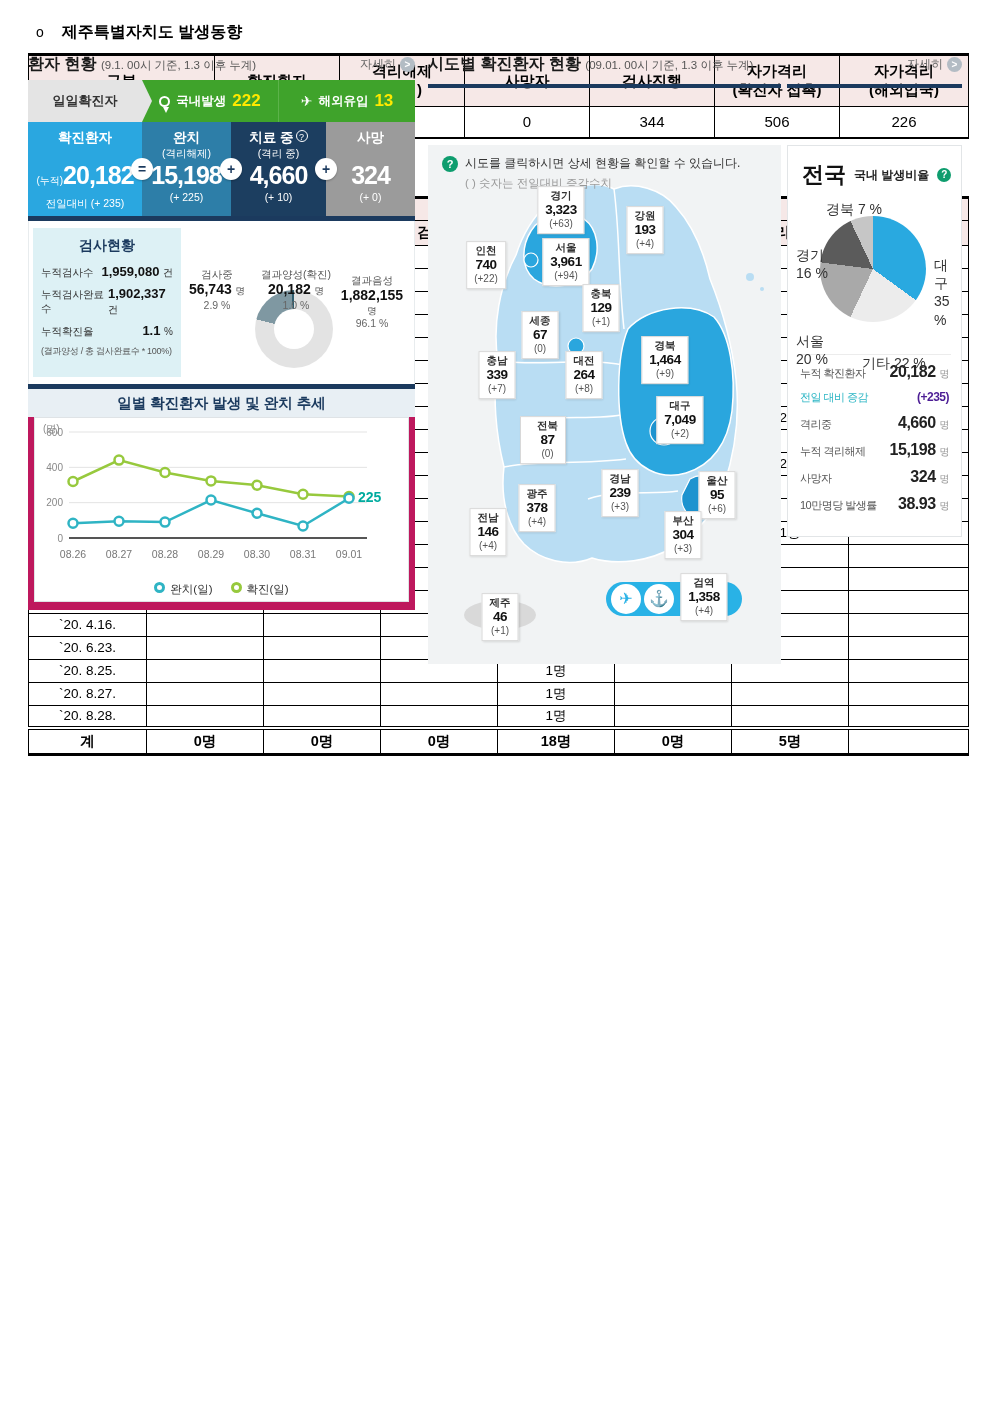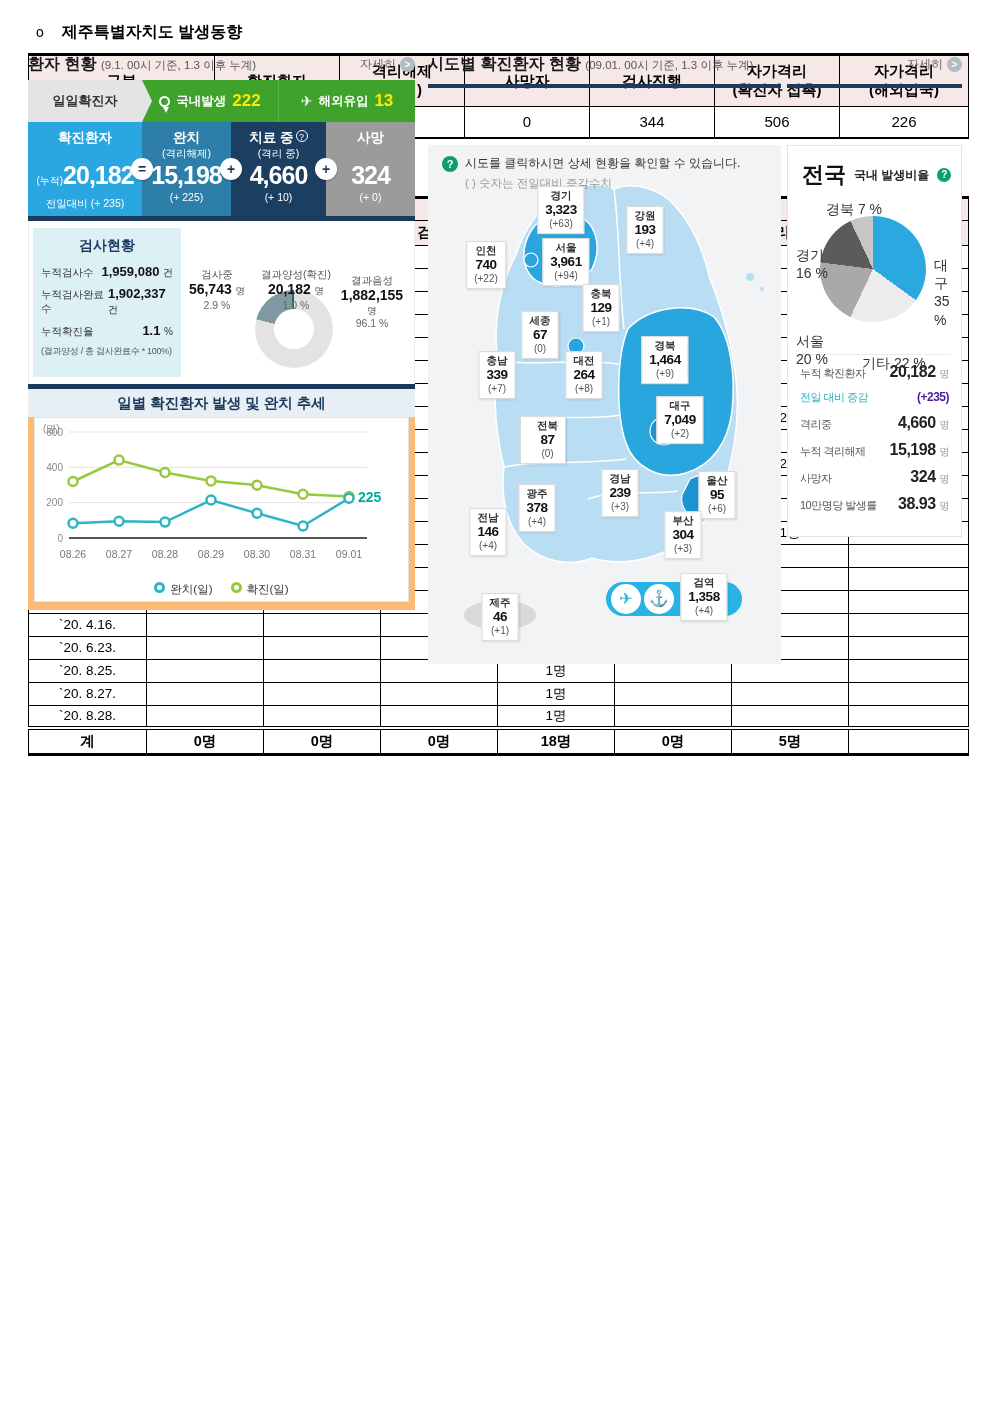--- a/index.html
+++ b/index.html
@@ -57,21 +57,21 @@
   .donut::after { content:""; position:absolute; left:19px; top:19px; width:40px; height:40px; background:#fff; border-radius:50%; }
   .dlab { position:absolute; text-align:center; line-height:1.25; }
   .dlab .dn { font-size:10.5px; color:#555; }
   .dlab .dv { font-size:14px; font-weight:bold; color:#111; }
   .dlab .du { font-size:9.5px; font-weight:normal; color:#555; }
   .dlab .dp { font-size:10.5px; color:#666; }
   .dl-top { left:52px; top:4px; width:126px;margin-top:36px; }
   .dl-left { left:0px; top:40px; width:72px; text-align:center; }
   .dl-right { left:148px; top:46px; width:86px; }
 
-  .chart-section { background:#fdba74; padding-bottom:8px; }
+  .chart-section { background:#be185d; padding-bottom:8px; }
   .chart-title { text-align:center; font-size:14.5px; font-weight:bold; color:#1b3a5e; padding:5px 0 4px 0; background:#e8eff4; }
   .chart-card { background:#fff; border:1px solid #dfe3e6; margin:0 6px; padding:2px 0 4px 0; }
   .legend { display:flex; justify-content:center; gap:18px; font-size:11.5px; color:#333; padding-top:2px; }
   .legend .li { display:flex; gap:5px; }
   .legend .dot { width:11px; height:11px; border-radius:50%; background:#fff; border:3px solid #000; }
   svg text.tick { font-size:10px; fill:#888; font-family:"Liberation Sans",sans-serif; }
   svg text.xlab { font-size:10.5px; fill:#777; font-family:"Liberation Sans",sans-serif; }
   svg text.ylab { font-size:10px; fill:#888; font-family:"Liberation Sans",sans-serif; }
   svg text.endlab { font-size:14px; font-weight:bold; font-family:"Liberation Sans",sans-serif; }
 

